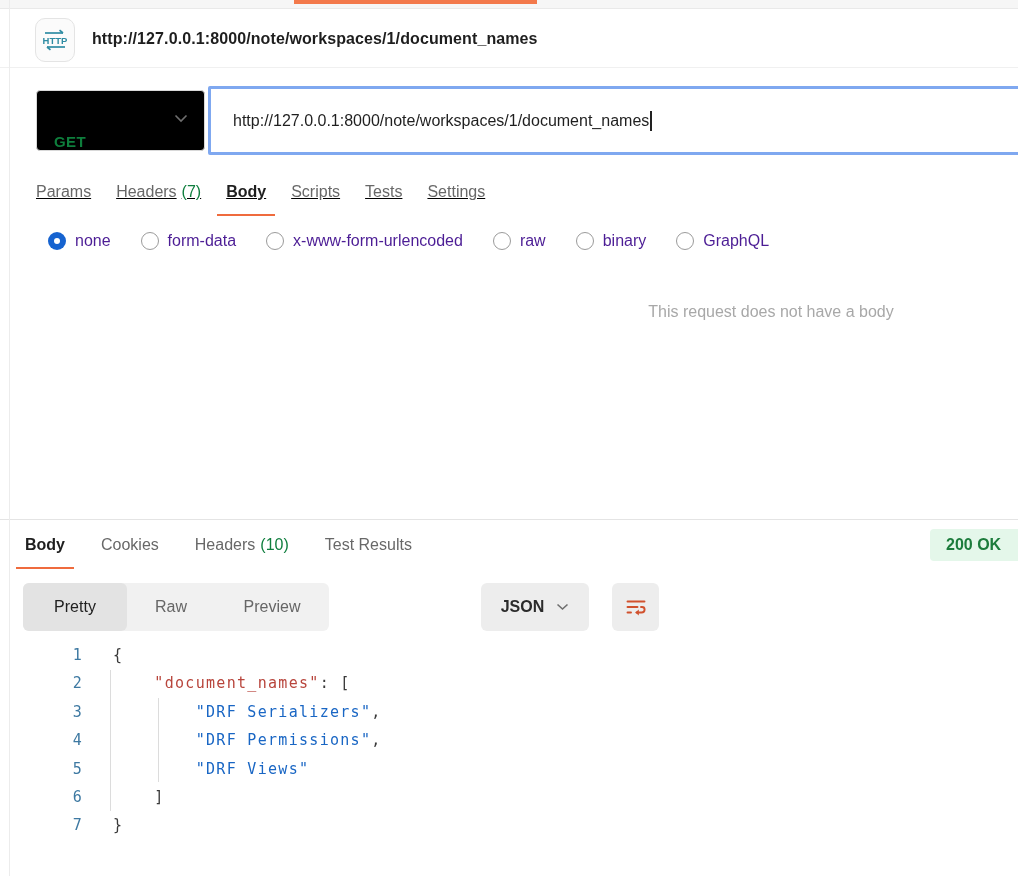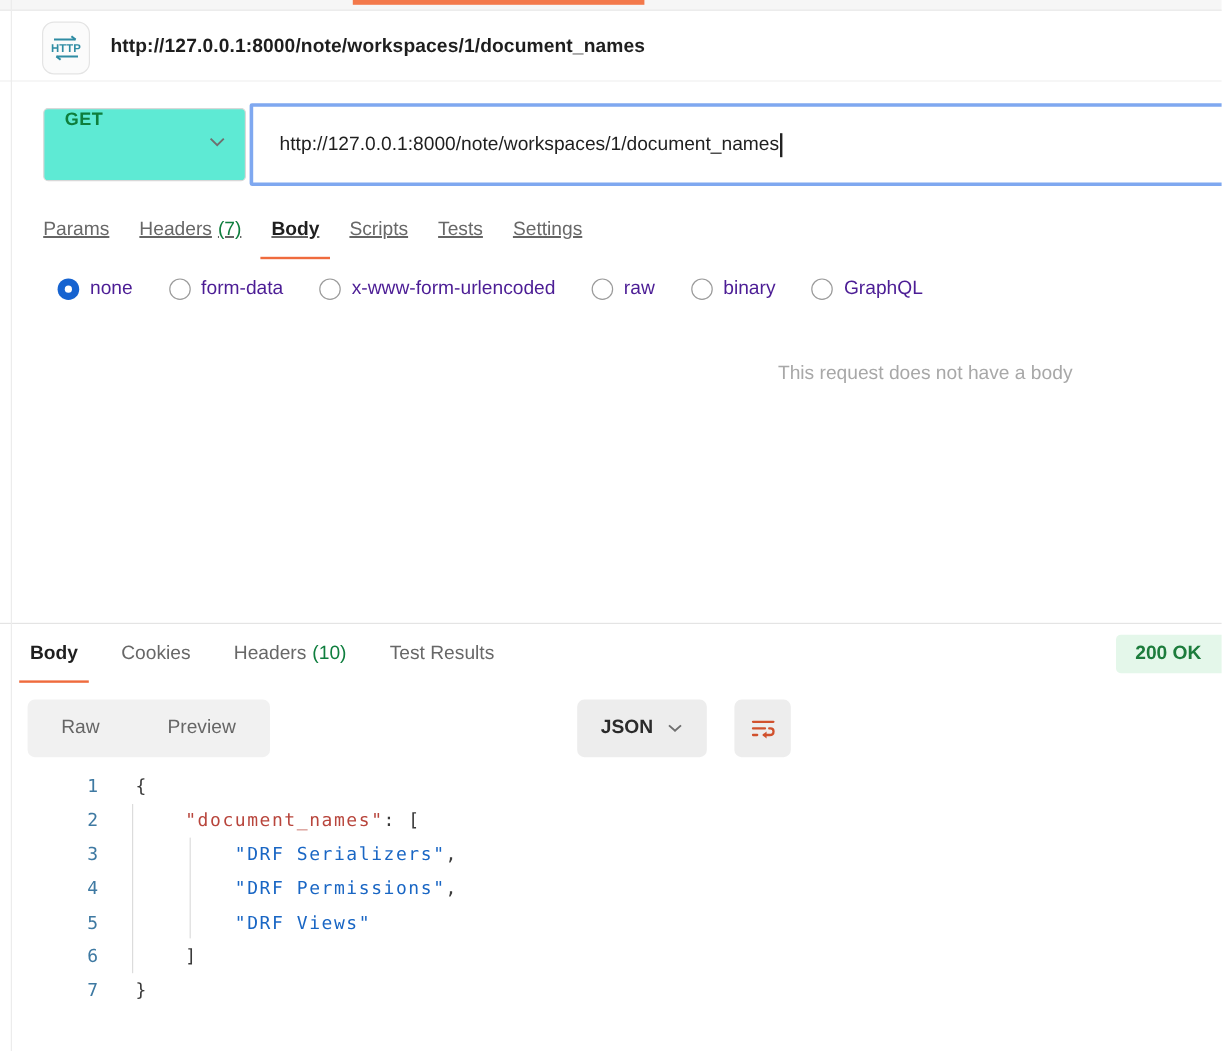--- a/index.html
+++ b/index.html
@@ -13,23 +13,23 @@
   .top-tab-indicator { position: absolute; left: 294px; top: 0; width: 243px; height: 4px; background: #f3794b; }
   .pane-left-border { position: absolute; left: 9px; top: 0; width: 1px; height: 876px; background: #ececec; }
 
   
   .req-header { position: absolute; left: 0; top: 10px; width: 1024px; height: 58px; border-bottom: 1px solid #f0f0f0; }
   .http-badge { position: absolute; left: 35px; top: 8px; width: 40px; height: 44px; background: #fbfbfb;
                 border: 1px solid #e4e4e4; border-radius: 10px; display: flex; align-items: center; justify-content: center; }
   .req-title { position: absolute; left: 92px; top: 20px; font-size: 16px; font-weight: bold; color: #1e1e1e; letter-spacing: 0.1px; }
 
   
-  .method-select { position: absolute; left: 36px; top: 90px; width: 169px; height: 61px; background: #5eead4;
+  .method-select { position: absolute; left: 36px; top: 90px; width: 169px; height: 61px; background: #000000;
                    border: 1px solid #d8d8d8; border-radius: 4px; cursor: pointer;
-                   display: flex; align-items: flex-start; }
+                   display: flex; align-items: flex-end; }
   .method-label { margin-left: 17px; font-size: 15px; font-weight: 700; color: #0e7e3c; letter-spacing: 0.4px; }
   .method-chevron { position: absolute; right: 16px; top: 23px; }
 
   .url-field { position: absolute; left: 208px; top: 86px; width: 842px; height: 69px;
                border: 3px solid #7fa8f0; border-radius: 2px; background: #fff;
                display: flex; align-items: center; cursor: text; }
   .url-text { margin-left: 22px; font-size: 16px; color: #1f1f1f; white-space: nowrap; }
   .caret { display: inline-block; width: 1.5px; height: 20px; background: #222; vertical-align: text-bottom; margin-left: 1px; }
 
   
@@ -168,20 +168,23 @@
   <div class="resp-tabs">
     <div class="rtab active"><span>Body</span></div>
     <div class="rtab"><span>Cookies</span></div>
     <div class="rtab"><span>Headers</span><span class="tab-count">(10)</span></div>
     <div class="rtab"><span>Test Results</span></div>
   </div>
 
   <div class="status-badge">200 OK</div>
 
   <div class="view-group">
+    <div class="vtab active w-pretty">
+        <span>Pretty</span>
+      </div>
     <div class="vtab w-raw">
         <span>Raw</span>
       </div>
     <div class="vtab w-preview">
         <span>Preview</span>
       </div>
   </div>
 
   <div class="format-btn">
     <span class="format-label">JSON</span>

